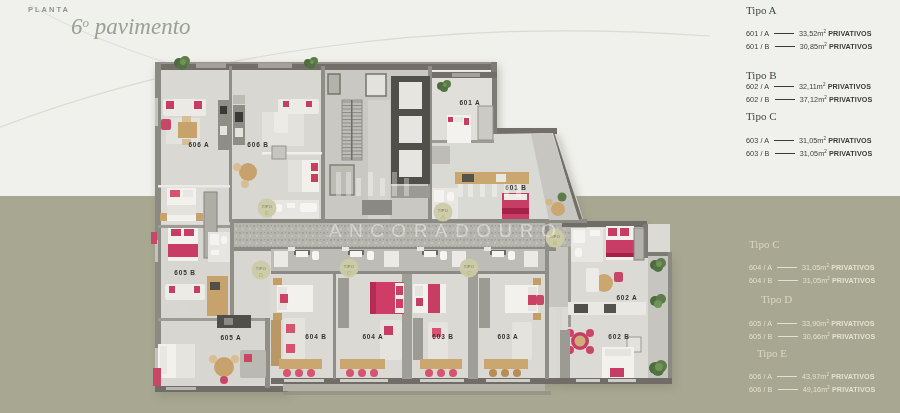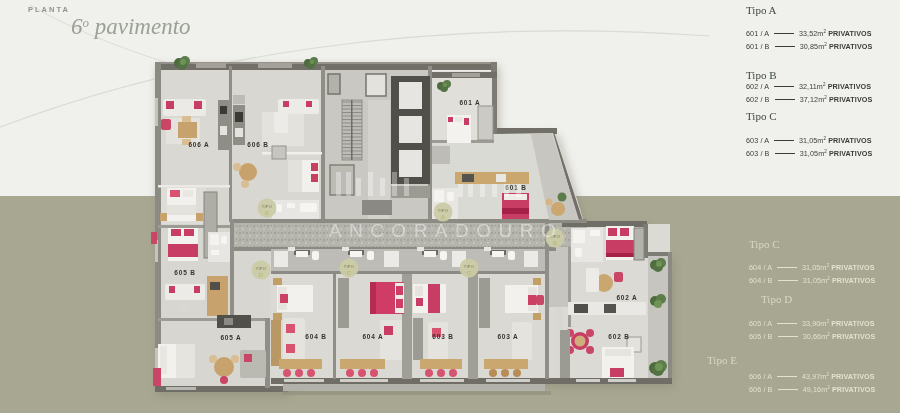--- a/index.html
+++ b/index.html
@@ -738,18 +738,18 @@
   <div class="row rowd" style="left:749px;top:263px;">604 / A <span class="dash"></span> 31,05m<sup>2</sup> <b>PRIVATIVOS</b></div>
 
   <div class="row rowd" style="left:749px;top:276px;">604 / B <span class="dash"></span> 31,05m<sup>2</sup> <b>PRIVATIVOS</b></div>
 
   <div class="tipo tipod" style="left:749px;top:293px;margin-left:12px;">Tipo D</div>
 
   <div class="row rowd" style="left:749px;top:319px;">605 / A <span class="dash"></span> 33,90m<sup>2</sup> <b>PRIVATIVOS</b></div>
 
   <div class="row rowd" style="left:749px;top:332px;">605 / B <span class="dash"></span> 30,66m<sup>2</sup> <b>PRIVATIVOS</b></div>
 
-  <div class="tipo tipod" style="left:707px;top:347px;margin-top:7px;">Tipo E</div>
+  <div class="tipo tipod" style="left:757px;top:347px;">Tipo E</div>
 
   <div class="row rowd" style="left:749px;top:372px;">606 / A <span class="dash"></span> 43,97m<sup>2</sup> <b>PRIVATIVOS</b></div>
 
   <div class="row rowd" style="left:749px;top:385px;">606 / B <span class="dash"></span> 49,16m<sup>2</sup> <b>PRIVATIVOS</b></div>
 </div>
 
 </body></html>

